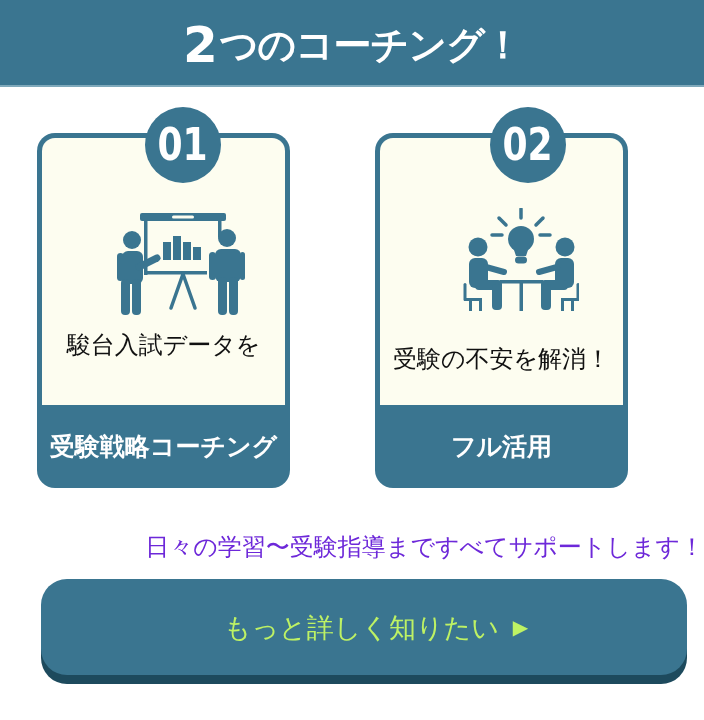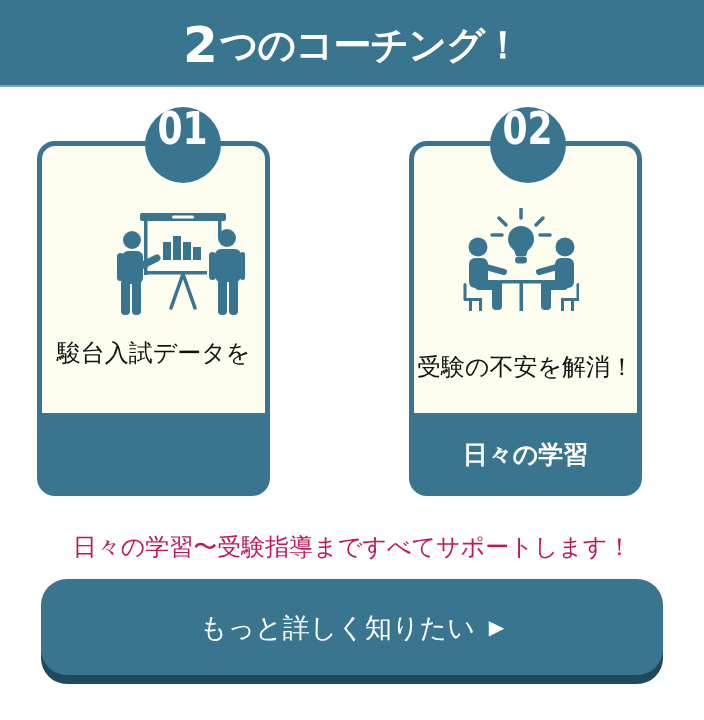--- a/index.html
+++ b/index.html
@@ -36,28 +36,28 @@
       margin-right: 2px;
     }
     .title-rest {
       font-size: 38px;
       font-weight: bold;
       line-height: 1;
       letter-spacing: -1px;
     }
     .card {
       position: absolute;
-      top: 141px;
-      width: 233px;
+      top: 133px;
+      width: 253px;
       height: 355px;
       background: #3a7590;
       border-radius: 18px;
     }
     .card-1 { left: 37px; }
-    .card-2 { left: 375px; margin-left: 34px; }
+    .card-2 { left: 375px; }
     .card-panel {
       position: absolute;
       left: 5px;
       right: 5px;
       top: 5px;
       height: 267px;
       background: #fdfdf0;
       border-radius: 13px 13px 0 0;
     }
     .card-desc {
@@ -89,20 +89,21 @@
     }
     .badge {
       position: absolute;
       top: 107px;
       width: 76px;
       height: 76px;
       border-radius: 50%;
       background: #3a7590;
       color: #ffffff;
       display: flex;
+      align-items: center;
       justify-content: center;
     }
     .badge-1 { left: 145px; }
     .badge-2 { left: 490px; }
     .badge span {
       font-size: 44px;
       font-weight: bold;
       line-height: 1;
       display: inline-block;
       transform: scaleX(0.82);
@@ -111,39 +112,40 @@
       position: absolute;
       display: block;
     }
     .icon-1 { left: 117px; top: 213px; width: 128px; height: 104px; }
     .icon-2 { left: 463px; top: 208px; width: 116px; height: 105px; }
     .subtitle {
       position: absolute;
       left: 0;
       top: 531px;
       width: 704px;
-      text-align: center;
+      text-align: right;
       font-size: 24px;
       line-height: 32px;
-      color: #be185d;
+      color: #6d28d9;
     }
     .cta-button {
       position: absolute;
       left: 41px;
       top: 579px;
       width: 622px;
       height: 96px;
       border-radius: 26px;
       background: #3a7590;
       box-shadow: 0 9px 0 #1d4a5d;
       display: flex;
       align-items: center;
       justify-content: center;
-      color: #ffffff;
+      color: #bef264;
       cursor: pointer;
+      padding-left: 24px;
     }
     .cta-label {
       font-size: 27px;
       line-height: 1;
     }
     .cta-arrow {
       font-size: 20px;
       line-height: 1;
       margin-left: 14px;
     }
@@ -154,29 +156,32 @@
 <div class="header">
   <span class="title-num">2</span>
   <span class="title-rest">つのコーチング！</span>
 </div>
 
 <div class="card card-1">
   <div class="card-panel"></div>
   <div class="card-desc">
     <span>駿台入試データを</span>
   </div>
+  <div class="card-footer">
+    <span>受験戦略コーチング</span>
+  </div>
 </div>
 
 <div class="card card-2">
   <div class="card-panel"></div>
   <div class="card-desc">
     <span>受験の不安を解消！</span>
   </div>
   <div class="card-footer">
-    <span>日々の学習</span>
+    <span>フル活用</span>
   </div>
 </div>
 
 <div class="badge badge-1">
   <span>01</span>
 </div>
 <div class="badge badge-2">
   <span>02</span>
 </div>
 

